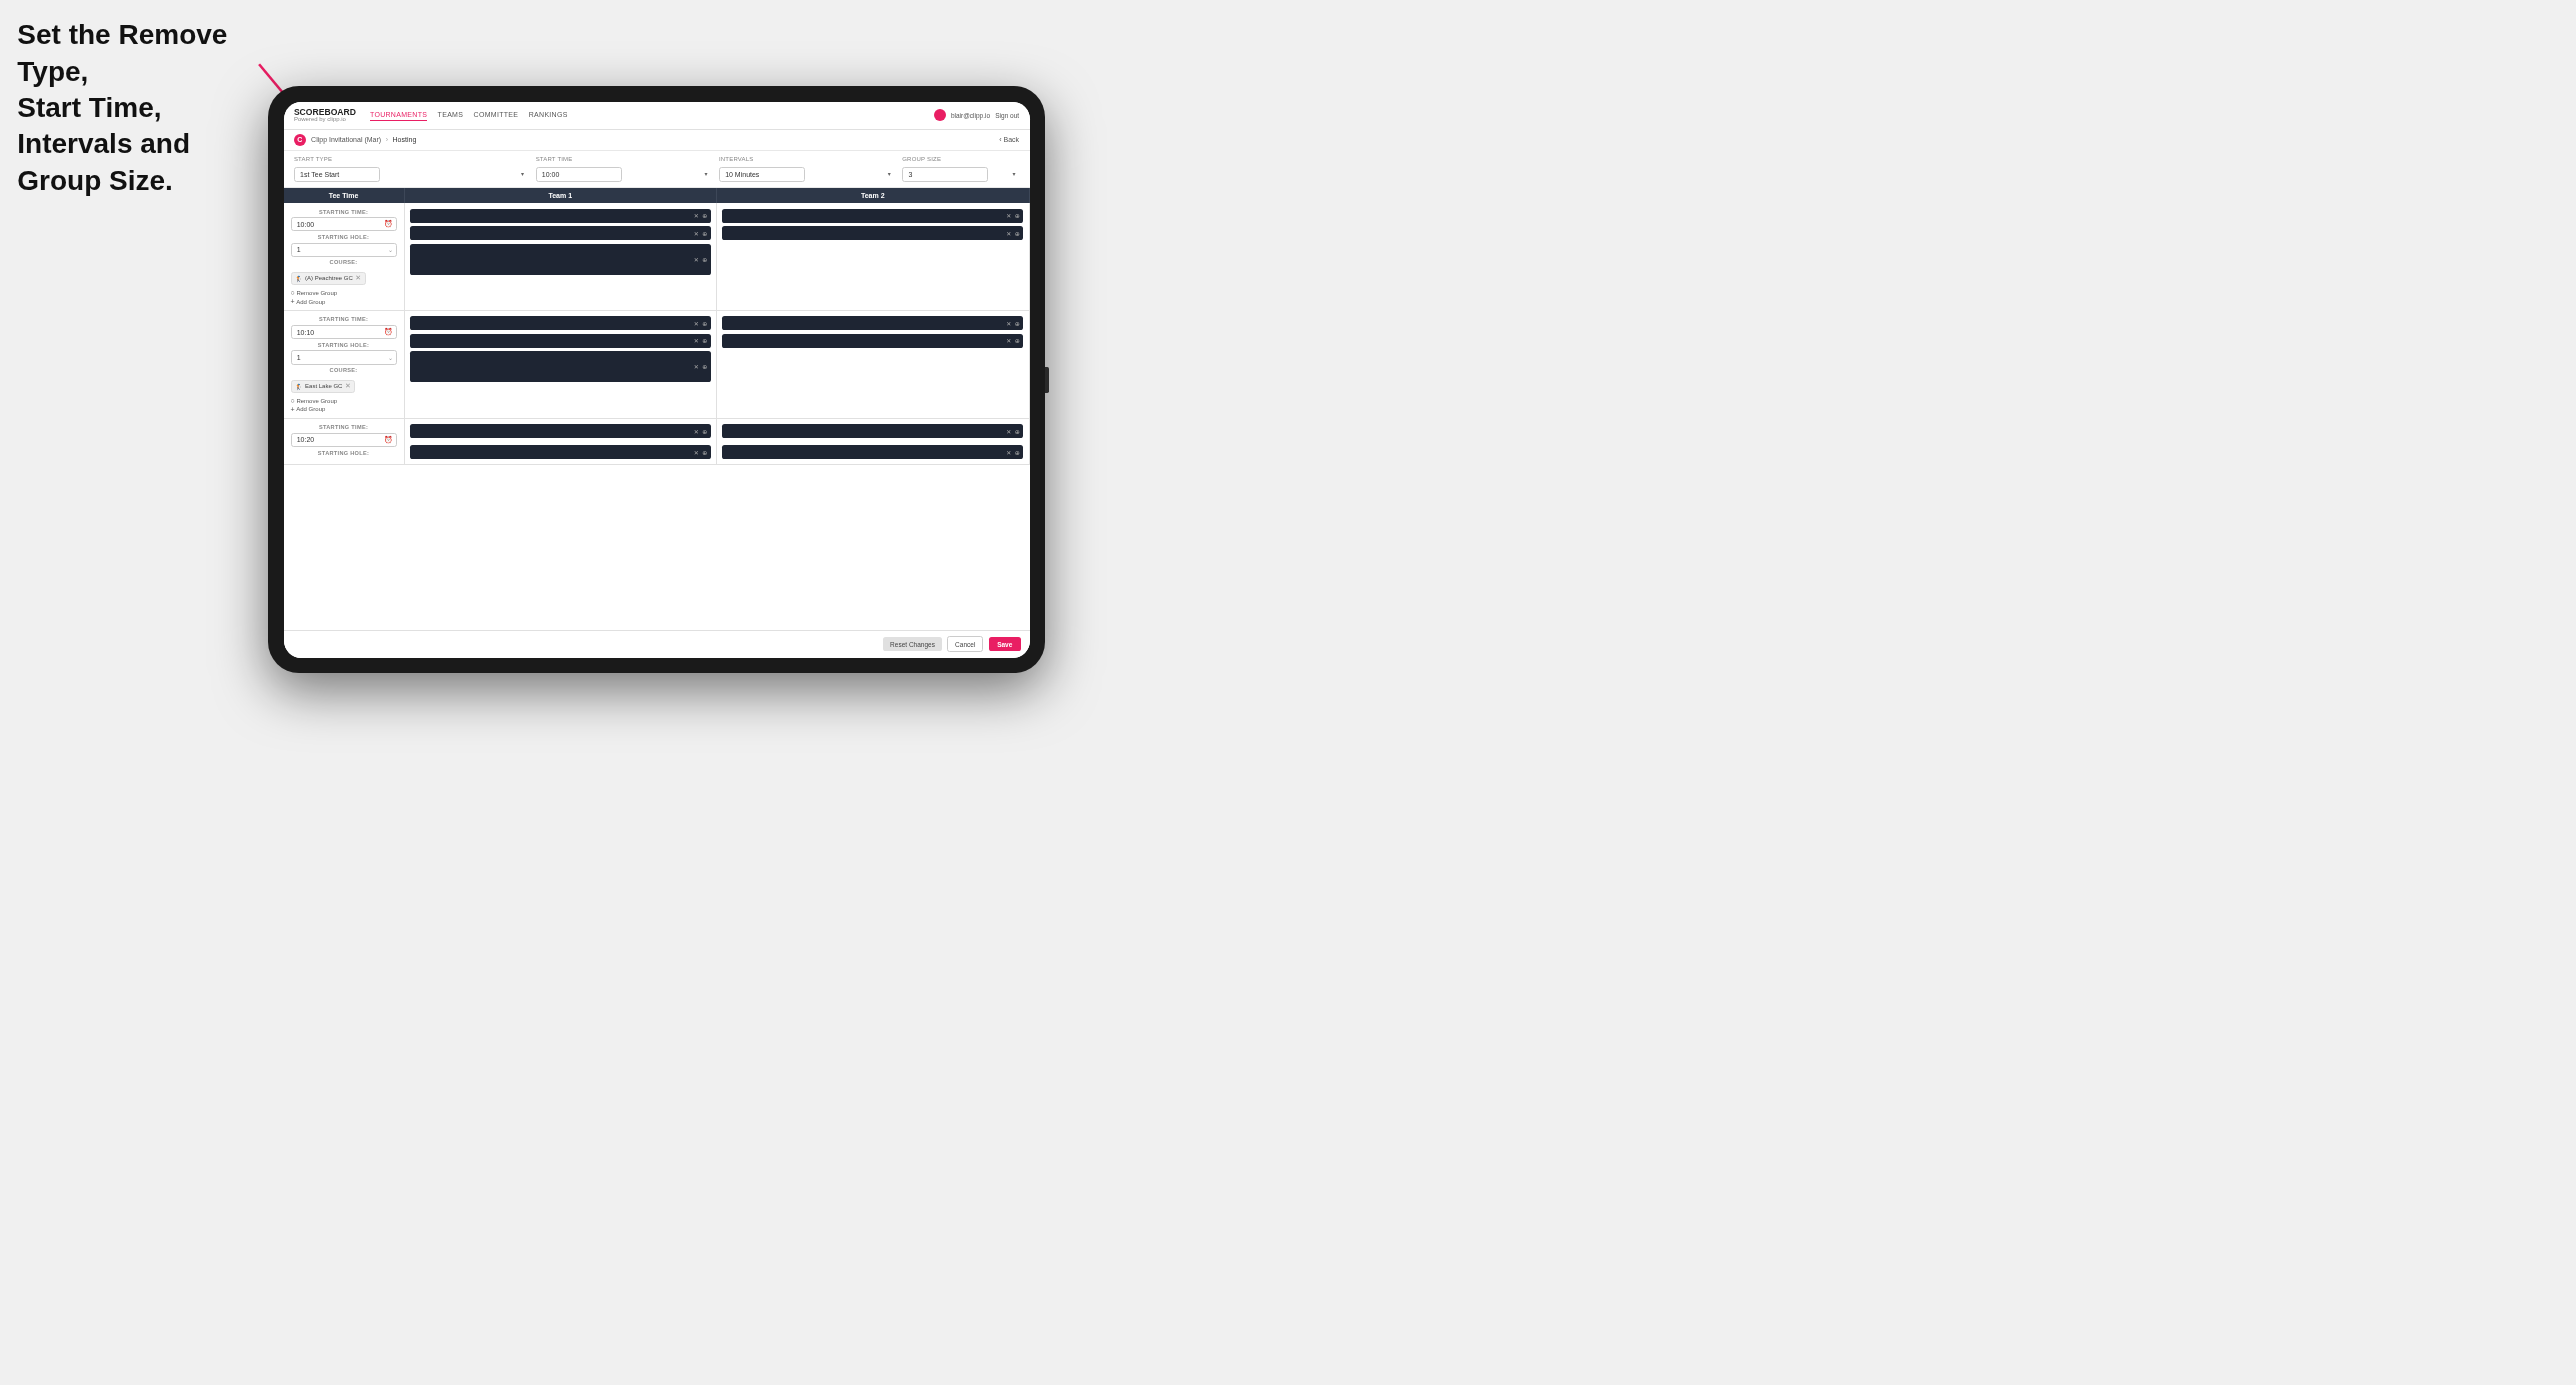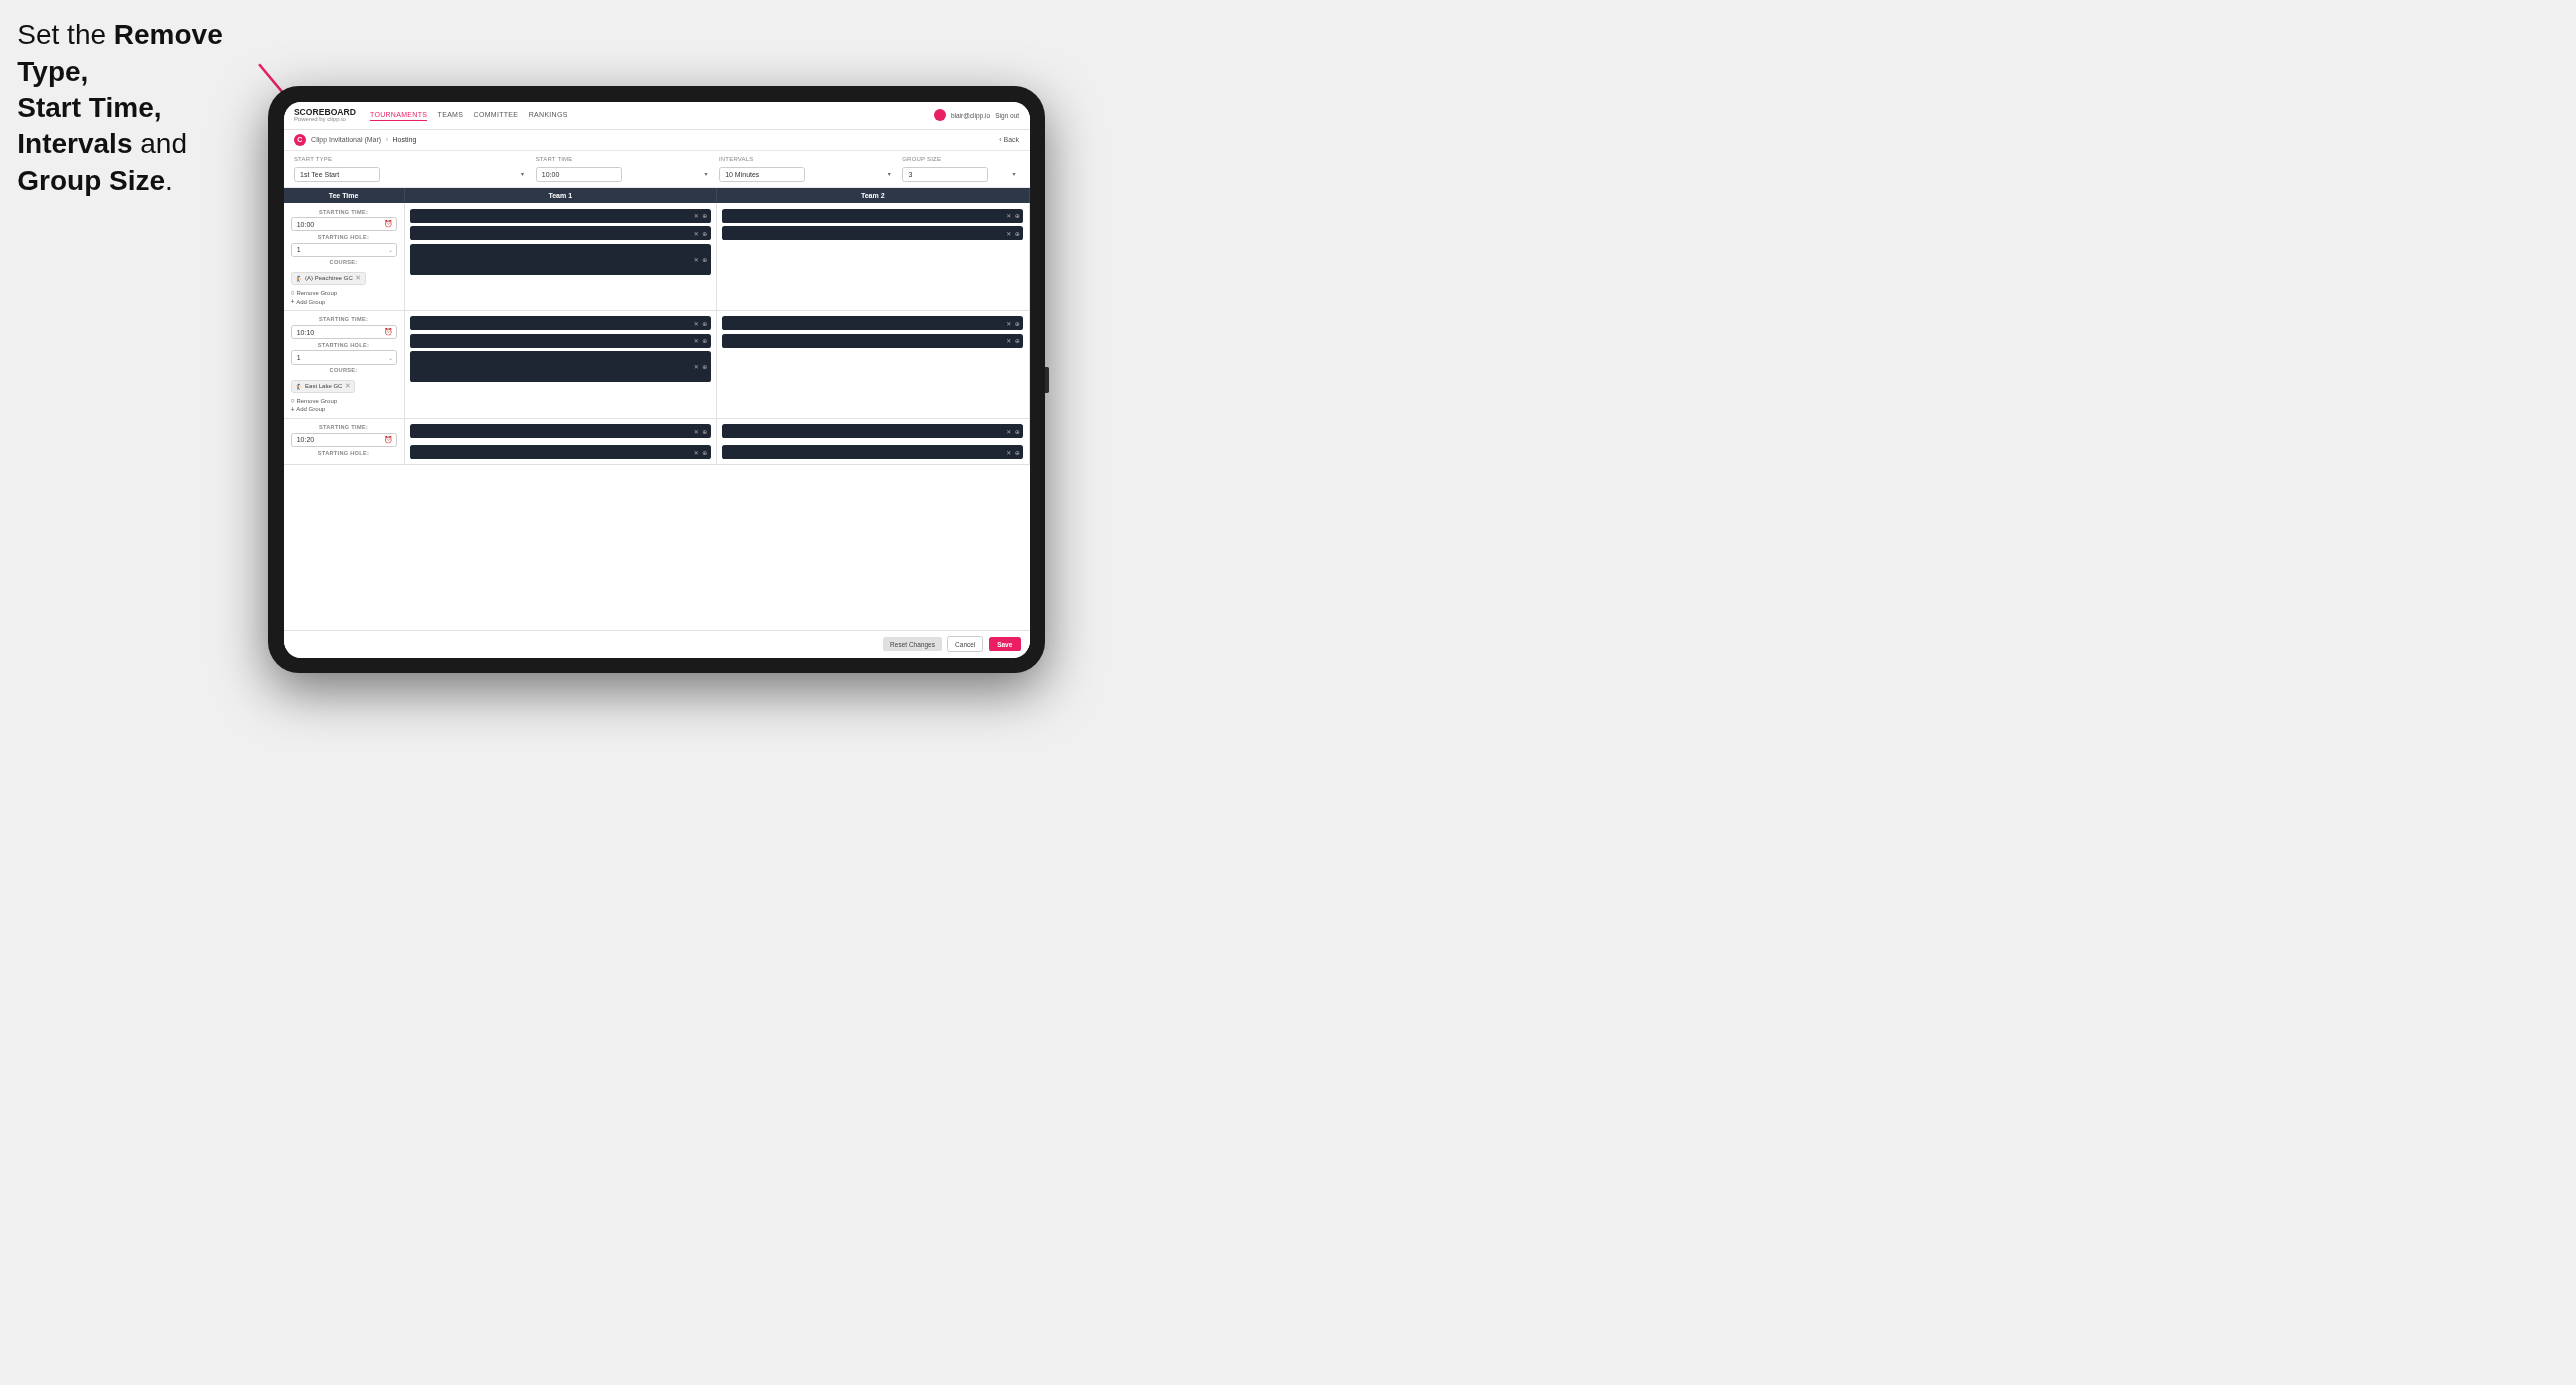--- a/index.html
+++ b/index.html
@@ -15,21 +15,21 @@
     
     .instruction-area {
       position: absolute;
       left: 17.3px;
       top: 17.3px;
       width: 259px;
       font-size: 28px;
       line-height: 1.3;
       color: #111;
     }
-    .instruction-area .normal { font-weight: 400; }
+    .instruction-area .normal { font-weight: 700; }
     .instruction-area .bold { font-weight: 700; }
 
     
     .arrow-container {
       position: absolute;
       left: 242px;
       top: 69px;
       width: 242px;
       height: 190px;
       pointer-events: none;

